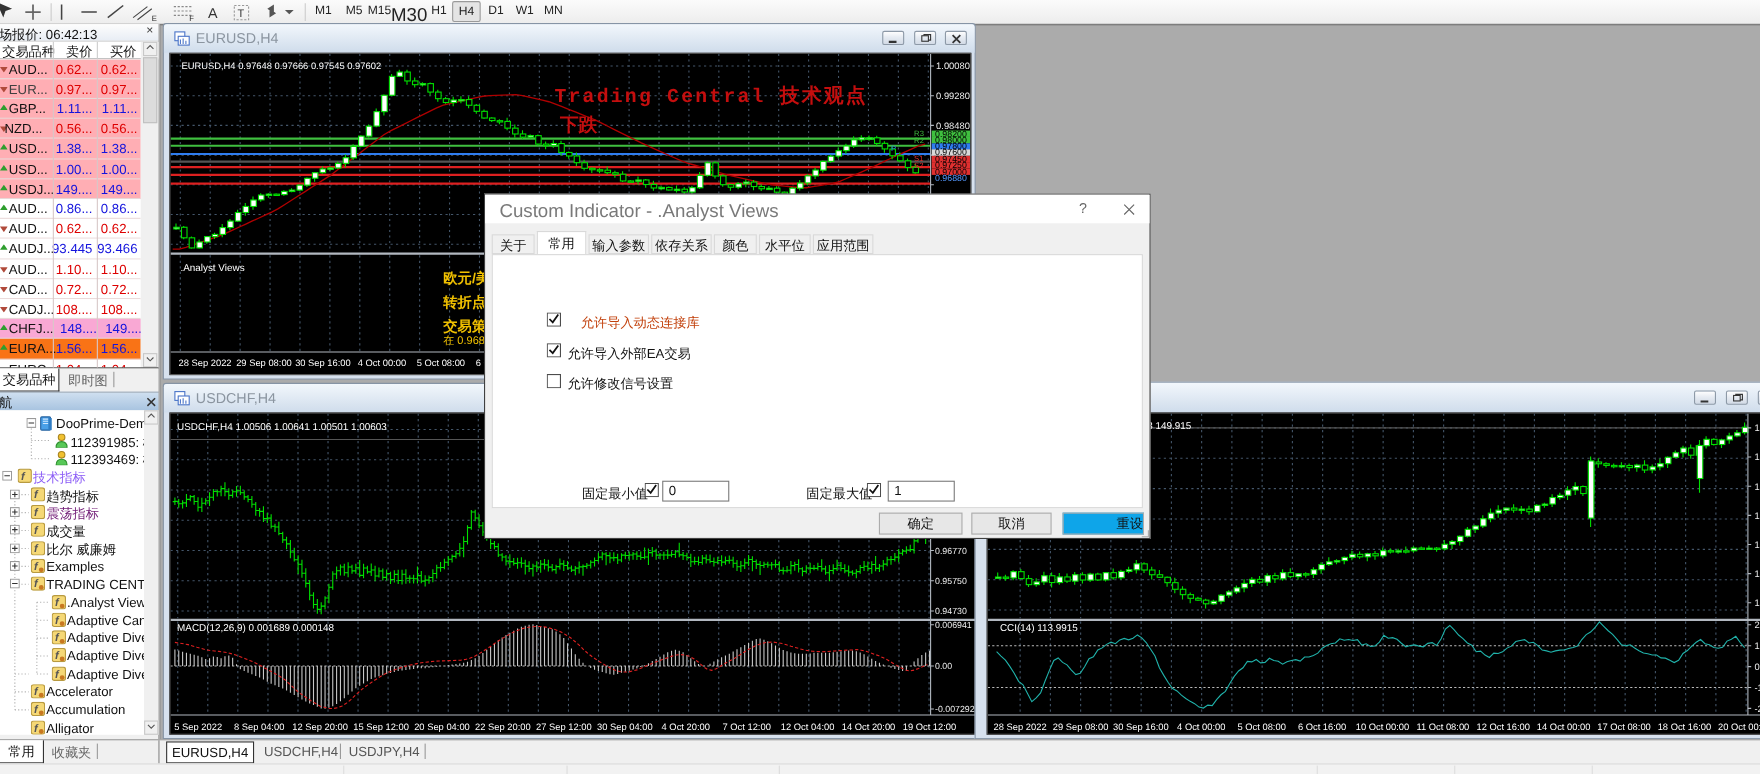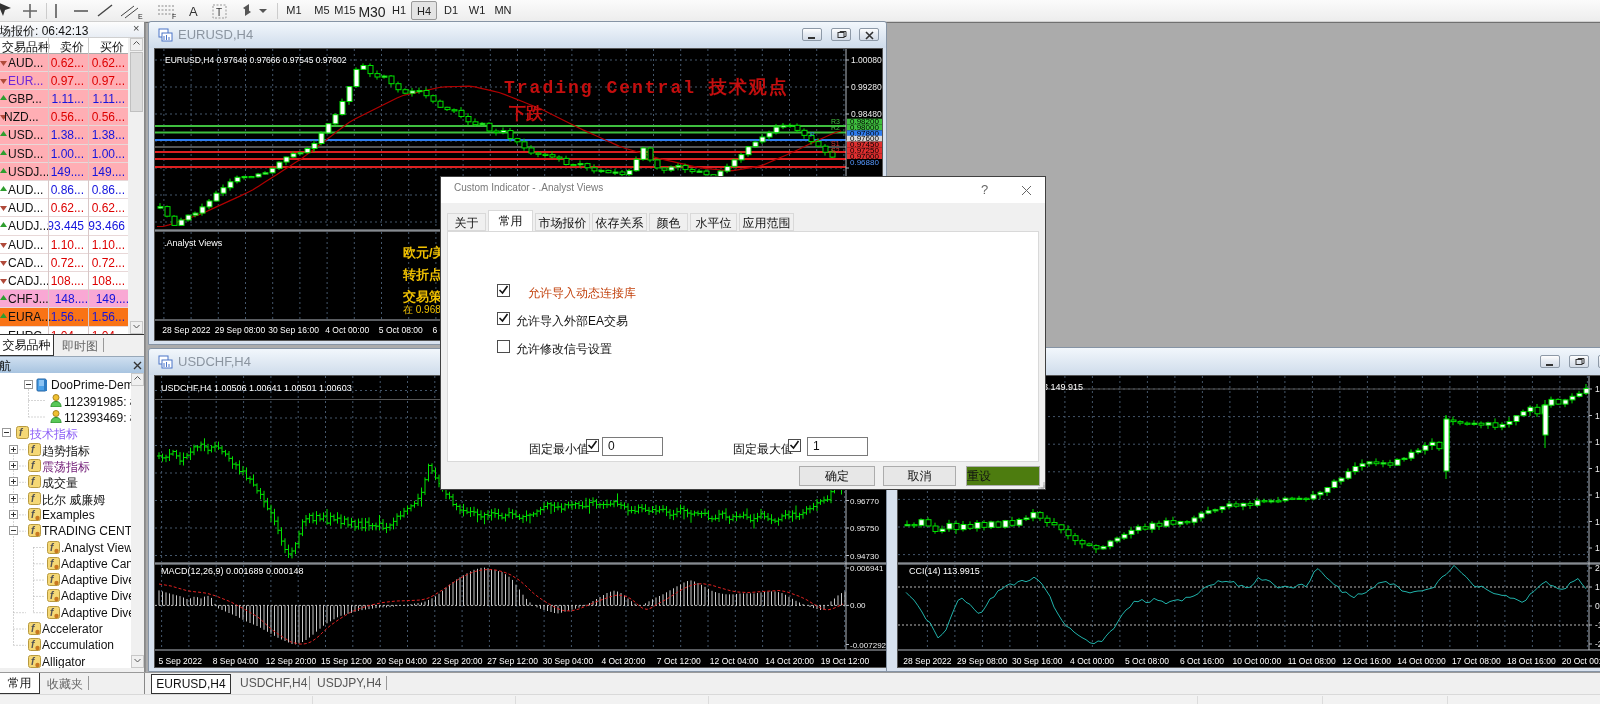--- a/index.html
+++ b/index.html
@@ -21,21 +21,21 @@
       <text x="189" y="16" font-size="13" fill="#333">A</text>
       <rect x="213" y="5" width="13" height="13" fill="none" stroke="#999" stroke-dasharray="2,1.5"></rect>
       <text x="216" y="15.5" font-size="10" fill="#333">T</text>
       <path d="M243 8l6-4v8zM251 12l-6 4v-8z" fill="#555"></path>
       <path d="M259 9l4 4 4-4z" fill="#555"></path>
       <path d="M277.5 3v16" stroke="#ccc"></path>
     </svg>
     <span style="position:absolute;left:294px;top:4px;font-size:11px;color:#222;transform:translateX(-50%)">M1</span>
     <span style="position:absolute;left:322px;top:4px;font-size:11px;color:#222;transform:translateX(-50%)">M5</span>
     <span style="position:absolute;left:345px;top:4px;font-size:11px;color:#222;transform:translateX(-50%)">M15</span>
-    <span style="position:absolute;left:372px;top:4px;font-size:14px;color:#222;transform:translateX(-50%)">M30</span>
+    <span style="position:absolute;left:372px;top:4px;font-size:17px;color:#222;transform:translateX(-50%)">M30</span>
     <span style="position:absolute;left:399px;top:4px;font-size:11px;color:#222;transform:translateX(-50%)">H1</span>
     <div style="position:absolute;left:411px;top:1px;width:26px;height:19px;background:#e4e4e4;border:1px solid #9a9a9a;border-radius:2px;text-align:center;font-size:11px;line-height:19px;color:#222">H4</div>
     <span style="position:absolute;left:451px;top:4px;font-size:11px;color:#222;transform:translateX(-50%)">D1</span>
     <span style="position:absolute;left:477px;top:4px;font-size:11px;color:#222;transform:translateX(-50%)">W1</span>
     <span style="position:absolute;left:503px;top:4px;font-size:11px;color:#222;transform:translateX(-50%)">MN</span>
   </div>
 
 <div class="abs" style="left:145px;top:22px;width:1455px;height:650px;background:#ababab;border-top:1px solid #707070;border-left:1px solid #909090"></div>
 
 <div class="abs" style="left:148px;top:21px;width:739px;height:324px;background:#d7e1ee;border:1px solid #8694a5;border-radius:3px 3px 0 0">
@@ -458,21 +458,21 @@
           <path d="M3.5 7L7 2H0z" fill="#b04a3a"></path>
         </svg>
         <span style="position:absolute;left:8px;top:2px;color:#111">AUD...</span>
         <span style="position:absolute;right:44px;top:2px;color:#dd0000">0.62...</span>
         <span style="position:absolute;right:3px;top:2px;color:#dd0000">0.62...</span>
       </div>
       <div style="position:absolute;left:0;top:18.2px;width:128px;height:18.2px;background:#ffaeb4;border-bottom:1px solid #e8d8d8">
         <svg width="7" height="7" style="position:absolute;left:0;top:5">
           <path d="M3.5 7L7 2H0z" fill="#b04a3a"></path>
         </svg>
-        <span style="position:absolute;left:8px;top:2px;color:#6d28d9">EUR...</span>
+        <span style="position:absolute;left:8px;top:2px;color:#404040">EUR...</span>
         <span style="position:absolute;right:44px;top:2px;color:#dd0000">0.97...</span>
         <span style="position:absolute;right:3px;top:2px;color:#dd0000">0.97...</span>
       </div>
       <div style="position:absolute;left:0;top:36.4px;width:128px;height:18.2px;background:#ffaeb4;border-bottom:1px solid #e8d8d8">
         <svg width="7" height="7" style="position:absolute;left:0;top:5">
           <path d="M3.5 0L7 5H0z" fill="#2e9e2e"></path>
         </svg>
         <span style="position:absolute;left:8px;top:2px;color:#111">GBP...</span>
         <span style="position:absolute;right:44px;top:2px;color:#1414dd">1.11...</span>
         <span style="position:absolute;right:3px;top:2px;color:#1414dd">1.11...</span>
@@ -813,31 +813,31 @@
     <div style="position:absolute;left:0px;top:282px;width:13px;height:13px;background:#f0f0f0;border:1px solid #c8c8c8">
         <svg width="11" height="9">
           <path d="M2.5 3l3 3 3-3" stroke="#555" fill="none"></path>
         </svg>
       </div>
   </div>
 </div>
 
 <div class="abs" style="left:440px;top:176px;width:606px;height:314px;background:#f0f0f0;border:1px solid #404040;z-index:50">
   <div class="abs" style="left:0;top:0;width:604px;height:26px;background:#fff">
-    <span class="abs" style="left:13px;top:5px;font-size:10px;color:#797979">Custom Indicator - .Analyst Views</span>
+    <span class="abs" style="left:13px;top:5px;font-size:17px;color:#797979">Custom Indicator - .Analyst Views</span>
     <span class="abs" style="left:540px;top:5px;color:#666;font-size:13px">?</span>
     <svg width="11" height="11" style="position:absolute;left:580px;top:8px">
         <path d="M1 1l9 9M10 1l-9 9" stroke="#666"></path>
       </svg>
   </div>
 
   <div class="abs" style="left:6px;top:35px;width:592px;height:19px">
     <div class="abs" style="left:0px;top:1px;width:39px;height:18px;background:#f0f0f0;border:1px solid #d9d9d9;text-align:center;line-height:18px;color:#111">关于</div>
     <div class="abs" style="left:41px;top:-2px;width:45px;height:21px;background:#fff;border:1px solid #d9d9d9;border-bottom:none;text-align:center;line-height:21px;color:#111">常用</div>
-    <div class="abs" style="left:88px;top:1px;width:55px;height:18px;background:#f0f0f0;border:1px solid #d9d9d9;text-align:center;line-height:18px;color:#111">市场报价</div>
+    <div class="abs" style="left:88px;top:1px;width:55px;height:18px;background:#f0f0f0;border:1px solid #d9d9d9;text-align:center;line-height:18px;color:#111">输入参数</div>
     <div class="abs" style="left:145px;top:1px;width:55px;height:18px;background:#f0f0f0;border:1px solid #d9d9d9;text-align:center;line-height:18px;color:#111">依存关系</div>
     <div class="abs" style="left:202px;top:1px;width:39px;height:18px;background:#f0f0f0;border:1px solid #d9d9d9;text-align:center;line-height:18px;color:#111">颜色</div>
     <div class="abs" style="left:243px;top:1px;width:47px;height:18px;background:#f0f0f0;border:1px solid #d9d9d9;text-align:center;line-height:18px;color:#111">水平位</div>
     <div class="abs" style="left:292px;top:1px;width:55px;height:18px;background:#f0f0f0;border:1px solid #d9d9d9;text-align:center;line-height:18px;color:#111">应用范围</div>
   </div>
 
   <div class="abs" style="left:6px;top:54px;width:592px;height:231px;background:#fff;border:1px solid #d9d9d9">
     <svg width="13" height="13" style="position:absolute;left:49px;top:52px">
         <rect x="0.5" y="0.5" width="12" height="12" fill="#fff" stroke="#4c4c4c"></rect>
         <path d="M2.5 6l3 3 5-7" stroke="#111" stroke-width="1.6" fill="none"></path>
@@ -860,21 +860,21 @@
     <div class="abs" style="left:154px;top:205px;width:61px;height:19px;background:#fff;border:1px solid #7a7a7a;line-height:17px;padding-left:5px;color:#111">0</div>
     <span class="abs" style="left:285px;top:209px;color:#111">固定最大值</span>
     <svg width="13" height="13" style="position:absolute;left:340px;top:207px">
         <rect x="0.5" y="0.5" width="12" height="12" fill="#fff" stroke="#4c4c4c"></rect>
         <path d="M2.5 6l3 3 5-7" stroke="#111" stroke-width="1.6" fill="none"></path>
       </svg>
     <div class="abs" style="left:359px;top:205px;width:61px;height:19px;background:#fff;border:1px solid #7a7a7a;line-height:17px;padding-left:5px;color:#111">1</div>
   </div>
   <div class="abs" style="left:358px;top:289px;width:76px;height:20px;background:#e7e7e7;border:1px solid #acacac;text-align:center;line-height:19px;color:#111">确定</div>
   <div class="abs" style="left:442px;top:289px;width:73px;height:20px;background:#e7e7e7;border:1px solid #acacac;text-align:center;line-height:19px;color:#111">取消</div>
-  <div class="abs" style="left:525px;top:289px;width:74px;height:20px;background:#4d7c0f;border:1px solid #acacac;text-align:left;line-height:19px;color:#111">重设</div>
+  <div class="abs" style="left:525px;top:289px;width:74px;height:20px;background:#0ea5e9;border:1px solid #acacac;text-align:right;line-height:19px;color:#111">重设</div>
   <svg width="8" height="8" style="position:absolute;left:596px;top:304px">
       <path d="M7 1v6H1M7 4v3H4" stroke="#aaa" fill="none"></path>
     </svg>
 </div>
 
 <div class="abs" style="left:0;top:672px;width:1600px;height:22px;background:#f0f0f0;border-top:1px solid #9a9a9a">
   <div class="abs" style="left:0;top:0;width:40px;height:21px;background:#fff;border-right:1px solid #333;border-bottom:1px solid #333;text-align:center;line-height:20px;color:#111">常用</div>
   <span class="abs" style="left:47px;top:3px;color:#666">收藏夹</span>
   <div class="abs" style="left:88px;top:3px;width:1px;height:14px;background:#999"></div>
   <div class="abs" style="left:144px;top:0;width:1px;height:22px;background:#888"></div>

